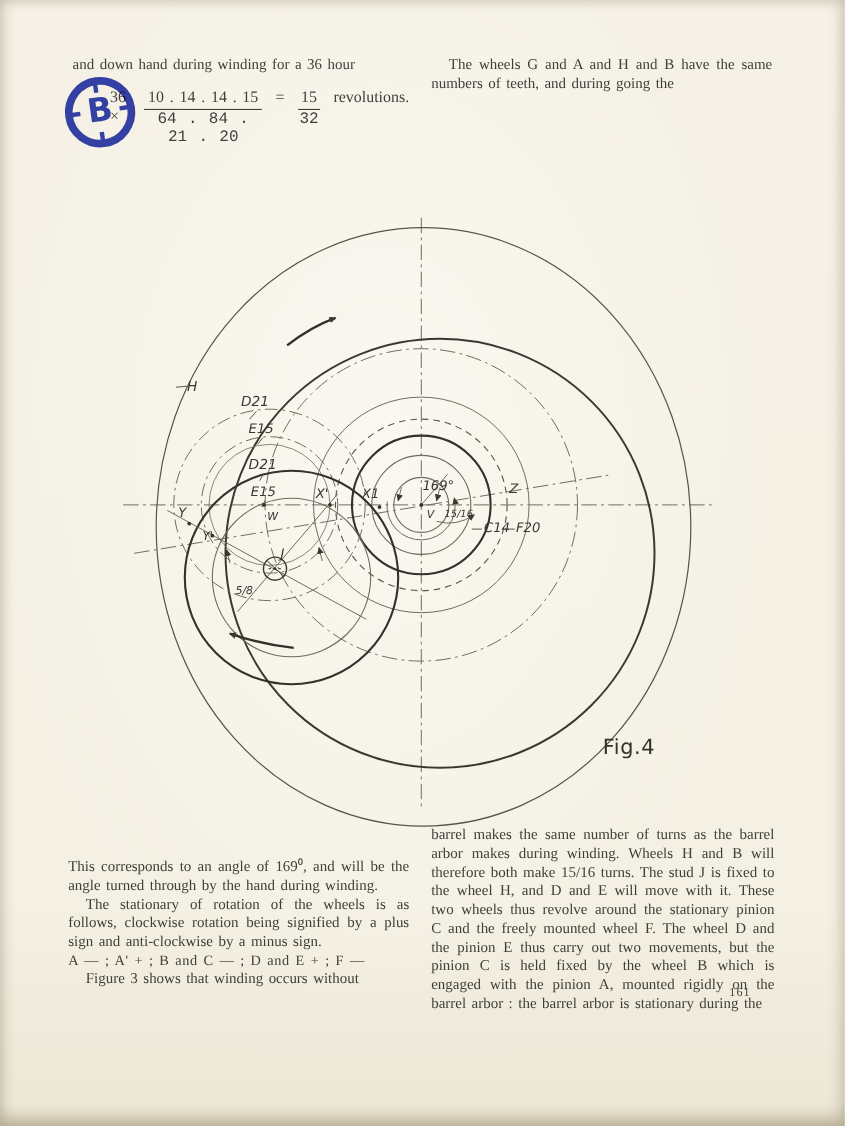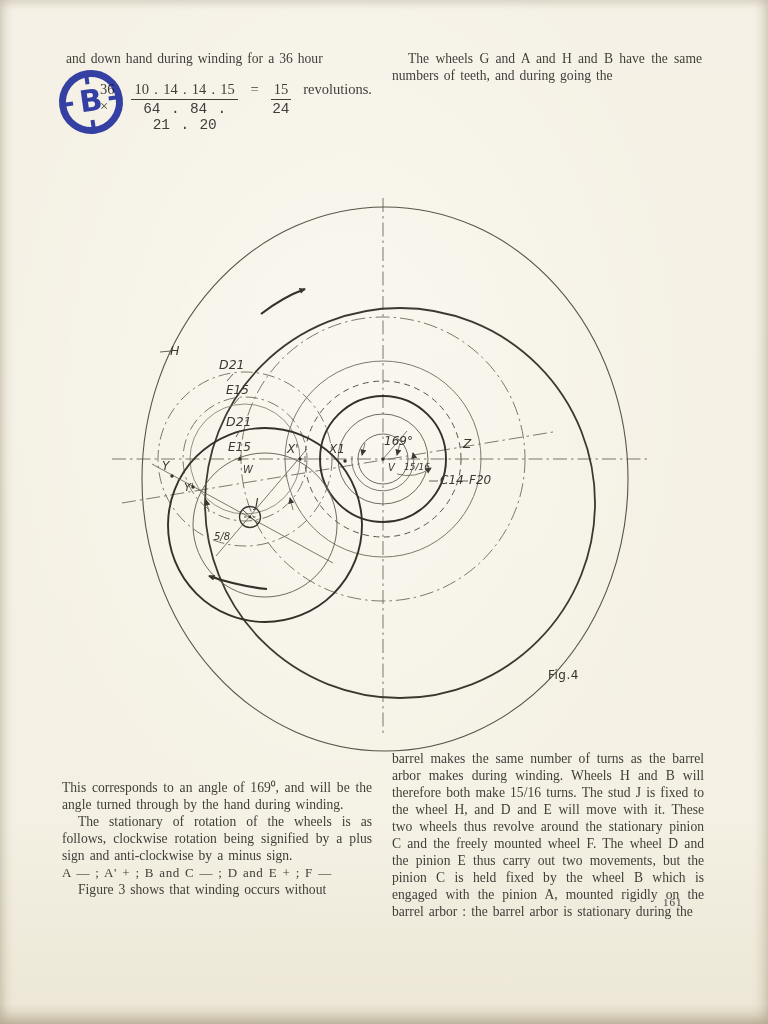--- a/index.html
+++ b/index.html
@@ -29,42 +29,42 @@
   .stamp{position:absolute;left:59px;top:70px;width:50px;height:50px;border-radius:50%;
     border:7px solid #2433ae;mix-blend-mode:multiply;opacity:.92;transform:rotate(-8deg);}
   .stamp .letter{position:absolute;left:50%;top:50%;transform:translate(-50%,-54%);
     font-family:"DejaVu Sans",sans-serif;font-weight:bold;font-size:30px;color:#2433ae;}
   .stamp .tick{position:absolute;background:#2433ae;}
   .tick.n{left:22px;top:-2px;width:4px;height:9px;}
   .tick.s{left:22px;bottom:-2px;width:4px;height:9px;}
   .tick.w{left:-2px;top:22px;width:9px;height:4px;}
   .tick.e{right:-2px;top:22px;width:9px;height:4px;}
   .fig-caption{position:absolute;left:548px;top:668px;font-family:"DejaVu Sans",sans-serif;
-    font-size:12px;color:#33322c;letter-spacing:.5px;}
+    font-size:19px;color:#33322c;letter-spacing:.5px;}
   .page-num{position:absolute;left:663px;top:896px;font-size:11px;letter-spacing:1px;}
   svg{position:absolute;inset:0;}
   svg text{font-family:"DejaVu Sans",sans-serif;font-style:italic;fill:#3a3831;}
 </style>
 </head>
 <body>
 
 <div class="col tl">
   <p>
     <span class="line">and down hand during winding for a 36 hour</span>
   </p>
   <div class="formula">
     <span>36 ×</span>
     <span class="frac">
       <span class="num">10 . 14 . 14 . 15</span>
       <span class="den">64 . 84 . 21 . 20</span>
     </span>
     <span>=</span>
     <span class="frac">
       <span class="num">15</span>
-      <span class="den">24</span>
+      <span class="den">32</span>
     </span>
     <span>revolutions.</span>
   </div>
 </div>
 
 <div class="stamp">
   <span class="tick n"></span>
   <span class="tick s"></span>
   <span class="tick e"></span>
   <span class="tick w"></span>

